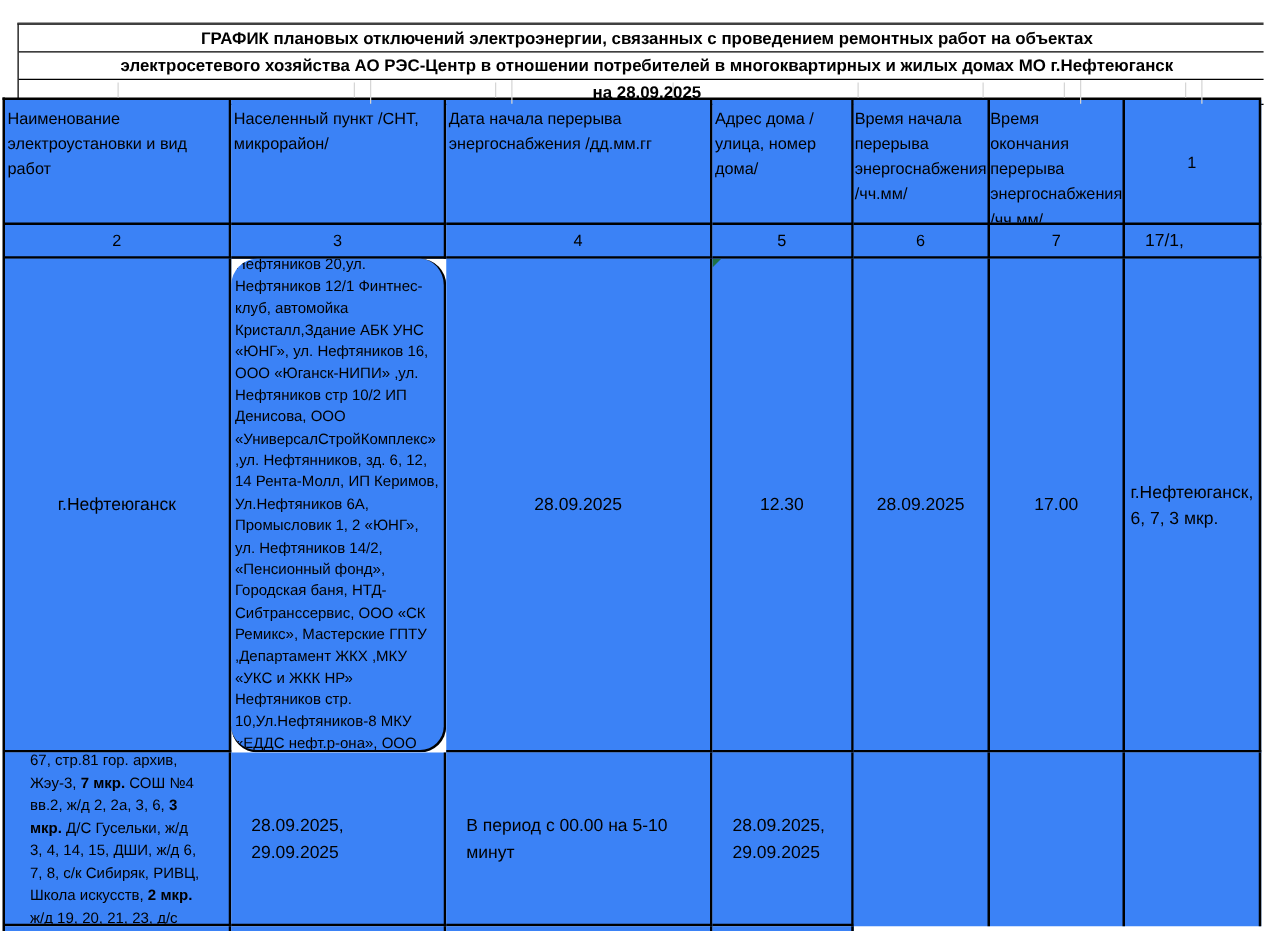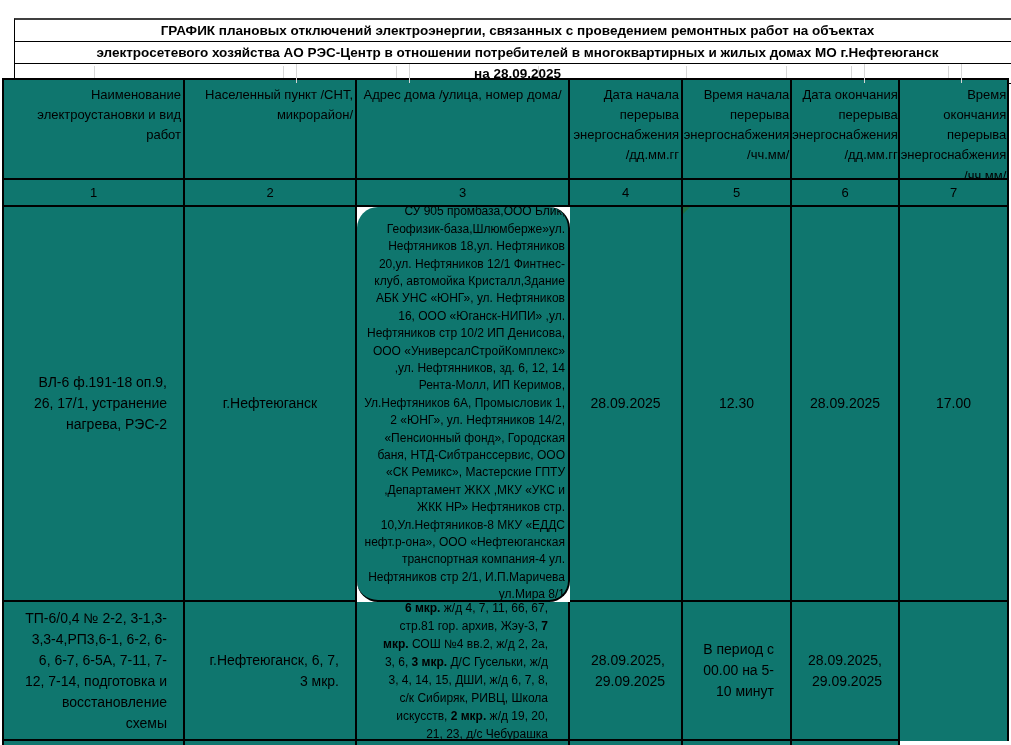--- a/index.html
+++ b/index.html
@@ -29,21 +29,21 @@
     position:absolute; left:2px; top:78px;
     display:grid;
     grid-template-columns:181px 172px 213px 113px 109px 108px 109px;
     grid-template-rows:100px 27px 395px 139px 4px;
     border-top:2px solid #000; border-left:2px solid #000;
   }
   .cell {
     position:relative; box-sizing:border-box;
     border-right:2px solid #000; border-bottom:2px solid #000;
     display:flex; align-items:center; justify-content:center;
-    text-align:right; overflow:hidden; background:#0f766e;
+    text-align:left; overflow:hidden; background:#3b82f6;
   }
   .cell.hdr { align-items:flex-start; padding:5px 2px 0 2px; font-size:13px; line-height:1.55; overflow-wrap:break-word; }
   .cell.num { font-size:13px; }
   .cell.data { font-size:14px; line-height:1.5; padding:2px 16px; }
   .cell.addr1 { font-size:12px; line-height:17.4px; padding:4px 3px;border-radius:21px; }
   .cell.addr2 { font-size:12px; line-height:18px; padding:2px 20px; }
   .cell.sliver { border-bottom:none; }
   .err-tri {
     position:absolute; top:0; left:0; width:0; height:0;
     border-top:7px solid var(--err-color, #1f7145);
@@ -79,24 +79,23 @@
     <div class="gridline" style="left:684px"></div>
     <div class="gridline" style="left:784px"></div>
     <div class="gridline" style="left:849px"></div>
     <div class="gridline" style="left:946px"></div>
   </div>
 
   <div class="main">
 
     <div class="cell hdr">Наименование электроустановки и вид работ</div>
     <div class="cell hdr">Населенный пункт /СНТ, микрорайон/</div>
+    <div class="cell hdr">Дата начала перерыва энергоснабжения /дд.мм.гг</div>
     <div class="cell hdr">Адрес дома /улица, номер дома/</div>
-    <div class="cell hdr">Дата начала перерыва энергоснабжения /дд.мм.гг</div>
     <div class="cell hdr">Время начала перерыва энергоснабжения /чч.мм/</div>
-    <div class="cell hdr">Дата окончания перерыва энергоснабжения /дд.мм.гг</div>
     <div class="cell hdr">Время окончания перерыва энергоснабжения /чч.мм/</div>
 
     <div class="cell num">1</div>
     <div class="cell num">2</div>
     <div class="cell num">3</div>
     <div class="cell num">4</div>
     <div class="cell num">5</div>
     <div class="cell num">6</div>
     <div class="cell num">7</div>
 
@@ -104,21 +103,20 @@
     <div class="cell data">г.Нефтеюганск</div>
     <div class="cell addr1">СУ 905 промбаза,ООО Блик, Геофизик-база,Шлюмберже»ул. Нефтяников 18,ул. Нефтяников 20,ул. Нефтяников 12/1 Финтнес-клуб, автомойка Кристалл,Здание АБК  УНС  «ЮНГ», ул. Нефтяников 16, ООО «Юганск-НИПИ» ,ул. Нефтяников стр 10/2  ИП Денисова, ООО «УниверсалСтройКомплекс» ,ул. Нефтянников, зд. 6, 12, 14 Рента-Молл, ИП Керимов, Ул.Нефтяников 6А, Промысловик 1, 2 «ЮНГ», ул. Нефтяников 14/2, «Пенсионный фонд», Городская баня, НТД-Сибтранссервис, ООО «СК Ремикс», Мастерские ГПТУ ,Департамент ЖКХ ,МКУ «УКС и ЖКК НР» Нефтяников стр. 10,Ул.Нефтяников-8 МКУ «ЕДДС нефт.р-она», ООО «Нефтеюганская транспортная компания-4 ул. Нефтяников стр 2/1, И.П.Маричева ул.Мира 8/1</div>
     <div class="cell data">28.09.2025</div>
     <div class="cell data">
       <span class="err-tri"></span>
       <span>12.30</span>
     </div>
     <div class="cell data">28.09.2025</div>
     <div class="cell data">17.00</div>
 
-    <div class="cell data">ТП-6/0,4 № 2-2, 3-1,3-3,3-4,РП3,6-1, 6-2, 6-6, 6-7, 6-5А, 7-11, 7-12, 7-14, подготовка и восстановление схемы</div>
     <div class="cell data">г.Нефтеюганск, 6, 7, 3 мкр.</div>
     <div class="cell addr2">
         <span><span style="font-weight: bold;">6 мкр.</span><span> ж/д  4, 7, 11, 66, 67, стр.81 гор. архив, Жэу-3, </span><span style="font-weight: bold;">7 мкр.</span><span> СОШ №4 вв.2, ж/д  2, 2а, 3, 6, </span><span style="font-weight: bold;">3 мкр.</span><span>  Д/С Гусельки, ж/д 3, 4, 14, 15, ДШИ, ж/д 6, 7, 8, с/к Сибиряк, РИВЦ, Школа искусств,  </span><span style="font-weight: bold;">2 мкр.</span><span> ж/д  19, 20, 21, 23, д/с Чебурашка</span></span>
       </div>
     <div class="cell data">28.09.2025, 29.09.2025</div>
     <div class="cell data">В период с 00.00 на 5-10 минут</div>
     <div class="cell data">28.09.2025, 29.09.2025</div>
 
     <div class="cell sliver"></div>
     <div class="cell sliver"></div>

